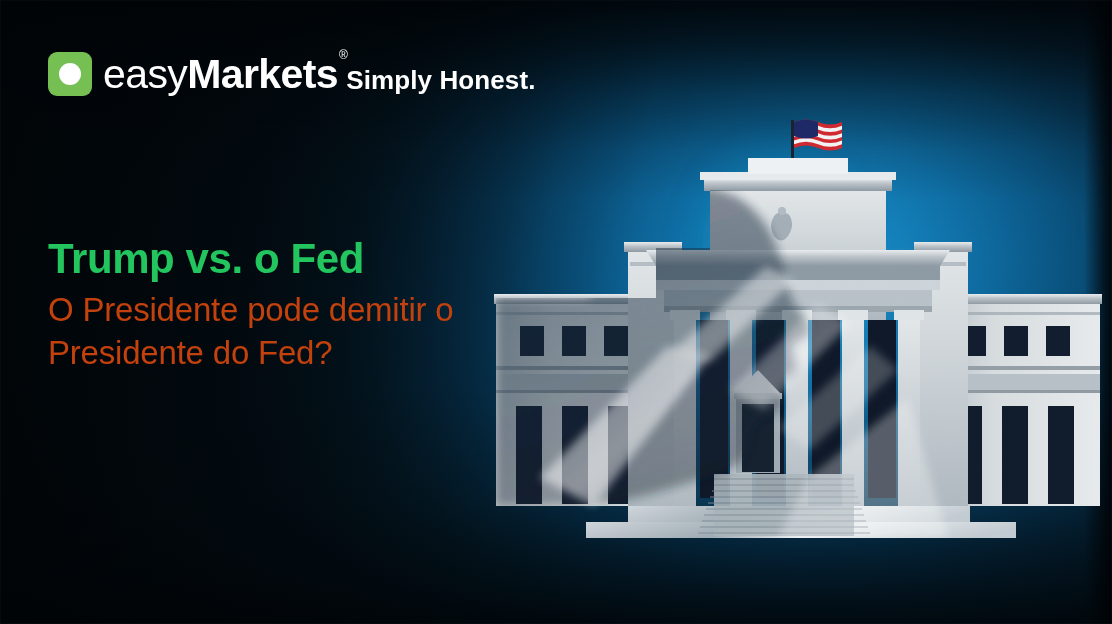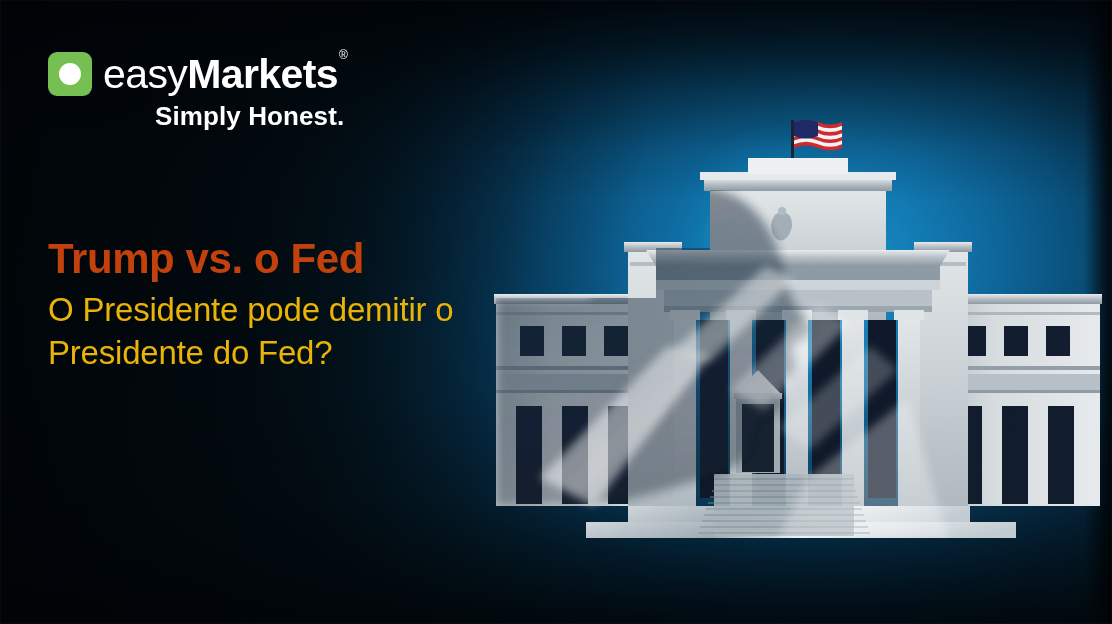--- a/index.html
+++ b/index.html
@@ -80,21 +80,21 @@
     background-image:
       repeating-linear-gradient(0deg, rgba(255,255,255,.020) 0 1px, rgba(0,0,0,.020) 1px 2px),
       repeating-linear-gradient(90deg, rgba(255,255,255,.016) 0 1px, rgba(0,0,0,.016) 1px 2px);
     mix-blend-mode:overlay;
     pointer-events:none;
   }
 
   
   .logo {
     position:absolute; left:48px; top:52px;
-    display:flex; flex-direction:column; align-items:flex-end;
+    display:flex; align-items:flex-end;
     z-index:30;
   }
   .logo-row { display:flex; align-items:center; }
   .logo-mark {
     width:44px; height:44px; border-radius:9px;
     background:#76c053;
     display:flex; align-items:center; justify-content:center;
     flex:0 0 auto;
   }
   .logo-dot { width:22px; height:22px; border-radius:50%; background:#fff; }
@@ -120,27 +120,27 @@
     color:#ffffff; letter-spacing:.1px;
   }
 
   
   .copy {
     position:absolute; left:48px; top:238px;
     z-index:30; width:430px;
   }
   .headline {
     font-size:42px; font-weight:700;
-    color:#c2410c; line-height:1.02;
+    color:#22c55e; line-height:1.02;
     letter-spacing:-.4px;
     margin-bottom:8px;
   }
   .subline {
     font-size:33px; font-weight:400;
-    color:#eab308; line-height:1.30;
+    color:#c2410c; line-height:1.30;
     letter-spacing:-.2px;
   }
 
   
   .building-wrap {
     position:absolute; left:478px; top:98px;
     width:640px; height:440px;
     z-index:10;
   }
   .building-wrap svg { display:block; width:640px; height:440px; }

